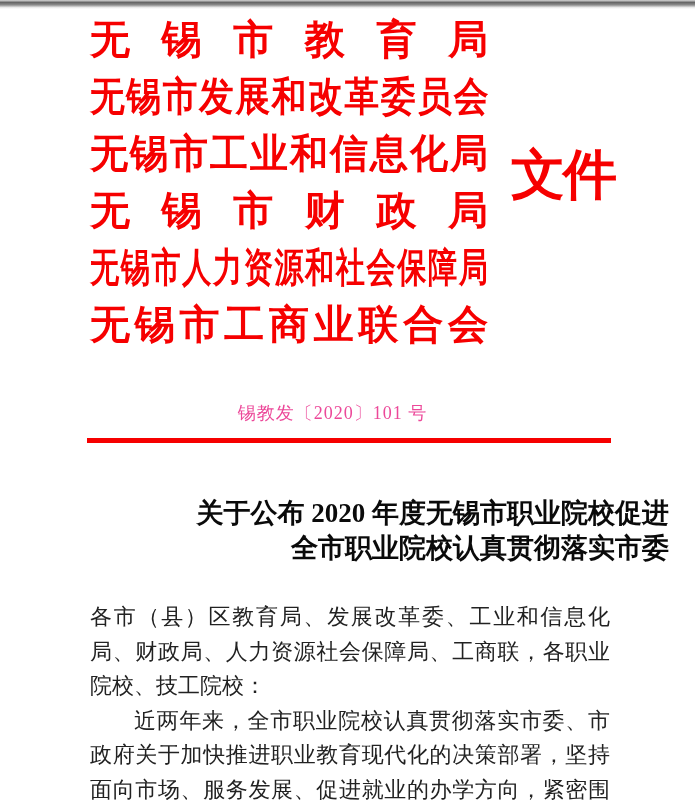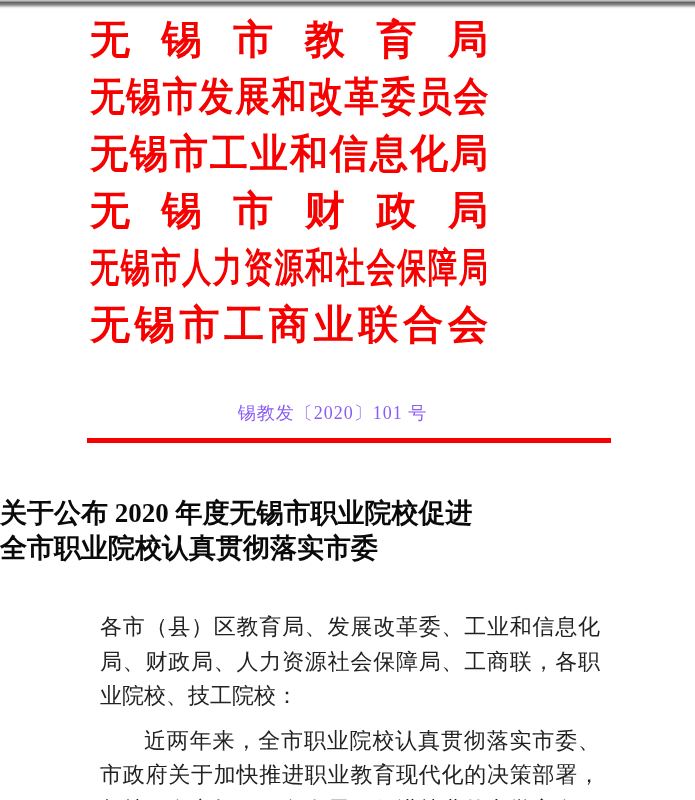--- a/index.html
+++ b/index.html
@@ -29,40 +29,40 @@
   .cond-73{width:546px;transform:scaleX(0.729);transform-origin:0 50%;}
   
   .doc-label{
     position:absolute;left:511px;top:146px;
     font-size:54px;font-weight:bold;color:#f60000;
     letter-spacing:-2px;white-space:nowrap;line-height:1.1;
   }
   
   .doc-number{
     position:absolute;left:0;top:401px;width:665px;
-    text-align:center;font-size:18px;color:#8b5cf6;letter-spacing:1px;
+    text-align:center;font-size:18px;color:#ec4899;letter-spacing:1px;
   }
   
   .red-rule{
     position:absolute;left:87px;top:438px;width:524px;height:5px;
     background:#f60000;
   }
   
   .doc-title{
     position:absolute;left:0;top:496px;width:669px;
-    text-align:left;font-weight:bold;color:#0a0a0a;
+    text-align:right;font-weight:bold;color:#0a0a0a;
     font-size:27px;line-height:35px;
   }
   
   .doc-body{
     position:absolute;left:90px;top:600px;width:520px;
     font-size:22px;line-height:34.6px;color:#222;
     text-align:justify;text-justify:inter-character;
   }
-  .doc-body p{margin:10px;}
+  .doc-body p{margin:0;}
   .doc-body p.indent{text-indent:2em;}
 </style>
 </head>
 <body>
 
 <div class="page">
 
   <div class="top-edge"></div>
 
   <div class="letterhead">
@@ -128,20 +128,21 @@
         <span>市</span>
         <span>工</span>
         <span>商</span>
         <span>业</span>
         <span>联</span>
         <span>合</span>
         <span>会</span>
       </div>
   </div>
 
+  <div class="doc-label">文件</div>
 
   <div class="doc-number">锡教发〔2020〕101 号</div>
 
   <div class="red-rule"></div>
 
   <div class="doc-title">
     <div>关于公布 2020 年度无锡市职业院校促进</div>
     <div>全市职业院校认真贯彻落实市委</div>
   </div>
 

